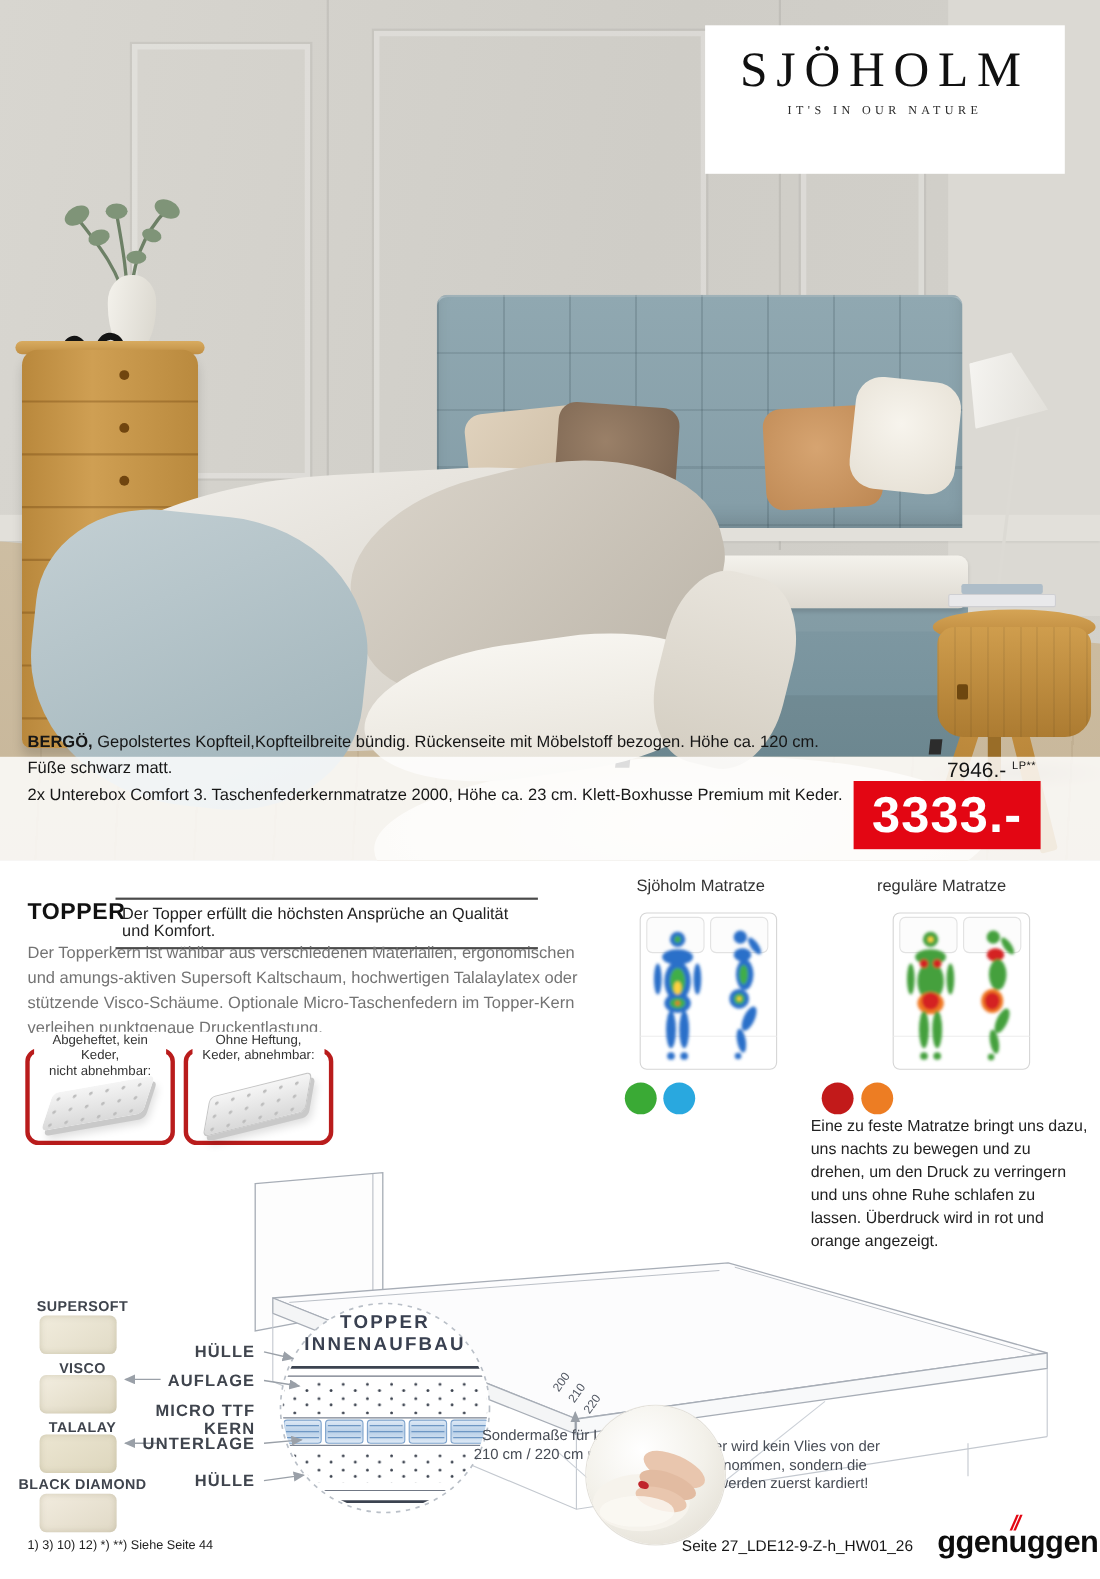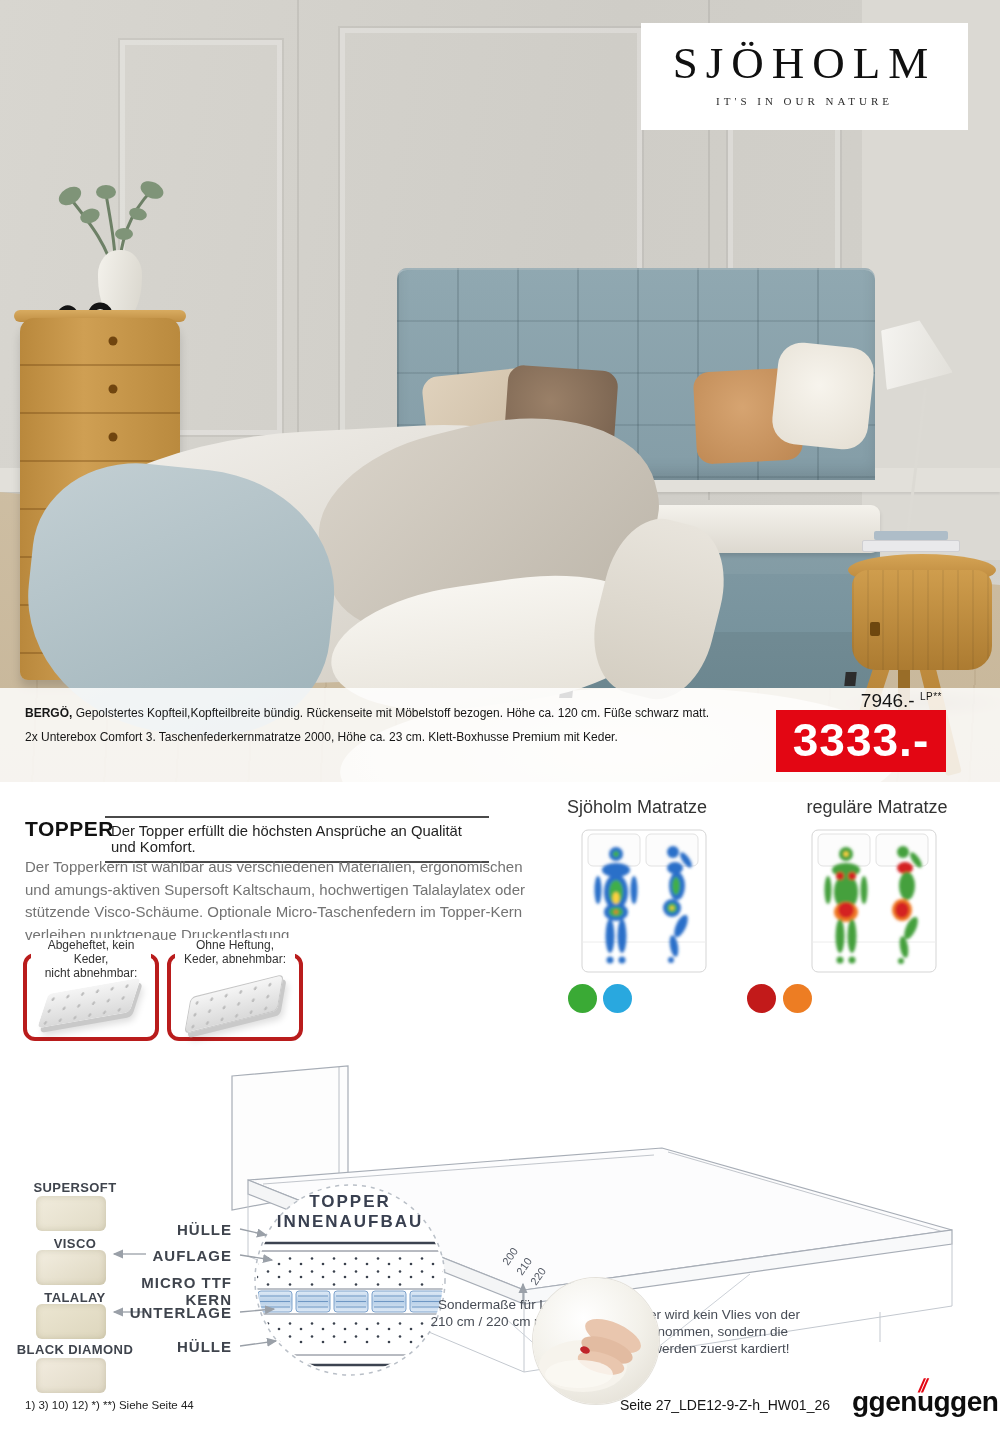--- a/index.html
+++ b/index.html
@@ -61,26 +61,26 @@
      background:linear-gradient(#d5a455,#b9853a);}
   .table-body{position:absolute;left:852px;top:570px;width:140px;height:100px;border-radius:16px 16px 24px 24px;
      background:
        repeating-linear-gradient(90deg,rgba(0,0,0,.06) 0 2px,transparent 2px 15px),
        linear-gradient(180deg,#cf9d4d,#ac7b31);}
   .table-body::after{content:"";position:absolute;left:18px;top:52px;width:10px;height:14px;background:#6e470f;
      border-radius:2px;}
   .leg{position:absolute;background:linear-gradient(#c08c3e,#a87a32);border-radius:3px;}
   .book{position:absolute;border-radius:2px;}
   
-  .logo-box{position:absolute;left:641px;top:23px;width:327px;height:107px;background:#fff;text-align:center;}
+  .logo-box{position:absolute;left:641px;top:23px;width:327px;height:135px;background:#fff;text-align:center;}
   .logo-word{font-family:"Liberation Serif",serif;font-size:45px;letter-spacing:8px;color:#101010;margin-top:14px;}
   .logo-tag{font-family:"Liberation Serif",serif;font-size:11px;letter-spacing:4px;color:#2c2c2c;margin-top:6px;}
   
   .info-band{position:absolute;left:0;top:688px;width:1000px;height:94px;background:rgba(255,255,255,.84);}
-  .desc{position:absolute;left:25px;top:701px;width:750px;font-size:12px;line-height:24px;color:#161616;}
+  .desc{position:absolute;left:25px;top:663px;width:750px;font-size:15px;line-height:24px;color:#161616;}
   .desc b{font-weight:bold;}
   .lp{position:absolute;left:820px;top:690px;width:122px;text-align:right;font-size:19px;color:#141414;}
   .lp sup{font-size:10px;letter-spacing:.5px;}
   .badge{position:absolute;left:776px;top:710px;width:170px;height:62px;background:#e30613;
          color:#fff;font-size:46px;font-weight:bold;text-align:center;line-height:60px;letter-spacing:1px;}
 
   
   .topper-head{position:absolute;left:25px;top:817px;font-size:21px;font-weight:bold;letter-spacing:.5px;color:#111;}
   .claim{position:absolute;left:105px;top:816px;width:372px;border-top:2px solid #4a4a4a;border-bottom:2px solid #4a4a4a;
          padding:5px 6px 6px;font-size:14.8px;color:#222;}
@@ -92,21 +92,21 @@
           font-size:12px;line-height:14px;text-align:center;color:#333;padding:0 2px;}
   .mat{position:absolute;left:15px;top:30px;width:94px;height:32px;border-radius:5px;
        background-image:radial-gradient(circle at 7px 6px,#bdbdbd 1.3px,transparent 1.8px),
                         linear-gradient(#f5f5f5,#d9d9d9);
        background-size:15px 11px,100% 100%;
        transform:rotate(-10deg) skewX(-28deg);
        box-shadow:4px 5px 0 #c9c9c9,7px 9px 7px rgba(0,0,0,.13);}
   .mat.keder{border:1px solid #c6c6c6;transform:rotate(-14deg) skewX(-24deg);}
 
   
-  .cmp-title{position:absolute;width:160px;text-align:center;font-size:18px;color:#333;}
+  .cmp-title{position:absolute;width:160px;text-align:center;font-size:15px;color:#333;}
   .dot{position:absolute;width:29px;height:29px;border-radius:50%;}
   .cmp-text{position:absolute;font-size:14.5px;line-height:21px;color:#222;}
 
   
   .mlabel{position:absolute;width:110px;text-align:center;font-size:13px;font-weight:bold;
           letter-spacing:.4px;color:#3f444d;}
   .swatch{position:absolute;width:70px;height:35px;border-radius:6px;
           background:linear-gradient(145deg,#f1ecdd,#e1dbc6);box-shadow:inset 0 0 6px rgba(120,110,70,.25);}
   .llabel{position:absolute;left:92px;width:140px;text-align:right;font-size:15px;font-weight:600;
           letter-spacing:1px;color:#3f444d;}
@@ -237,21 +237,21 @@
   </div>
   <div class="vbox" style="left:167px;top:953px">
     <div class="vlabel">
       <div>Ohne Heftung,</div>
         <div>Keder, abnehmbar:</div>
     </div>
     <div class="mat keder"></div>
   </div>
 
   <div class="cmp-title" style="left:557px;top:797px">Sjöholm Matratze</div>
-  <div class="cmp-title" style="left:797px;top:797px">reguläre Matratze</div>
+  <div class="cmp-title" style="left:776px;top:797px">reguläre Matratze</div>
 
   <svg class="abs" style="left:578px;top:820px" width="132" height="158" viewBox="0 0 132 158">
     <defs>
         <filter id="soft">
           <feGaussianBlur stdDeviation="1.4"></feGaussianBlur>
         </filter>
       </defs>
     <rect x="4" y="10" width="124" height="142" rx="6" fill="#fff" stroke="#d5d5d5"></rect>
     <rect x="10" y="14" width="52" height="32" rx="5" fill="#fcfcfc" stroke="#e2e2e2"></rect>
     <rect x="68" y="14" width="52" height="32" rx="5" fill="#fcfcfc" stroke="#e2e2e2"></rect>
@@ -315,20 +315,21 @@
       <ellipse cx="103" cy="108" rx="5" ry="12" transform="rotate(25 103 108)" fill="#45a03c"></ellipse>
       <ellipse cx="96" cy="127" rx="4" ry="11" transform="rotate(-10 96 127)" fill="#45a03c"></ellipse>
       <circle cx="93" cy="141" r="3" fill="#45a03c"></circle>
     </g>
   </svg>
 
   <div class="dot" style="left:568px;top:984px;background:#3aaa35"></div>
   <div class="dot" style="left:603px;top:984px;background:#29a8df"></div>
   <div class="dot" style="left:747px;top:984px;background:#c21a1a"></div>
   <div class="dot" style="left:783px;top:984px;background:#ed7d23"></div>
+  <div class="cmp-text" style="left:737px;top:1014px;width:252px">Eine zu feste Matratze bringt uns dazu, uns nachts zu bewegen und zu drehen, um den Druck zu verringern und uns ohne Ruhe schlafen zu lassen. Überdruck wird in rot und orange angezeigt.</div>
 
   <svg class="abs" style="left:0;top:1060px" width="1000" height="340" viewBox="0 0 1000 340">
     <defs>
       <linearGradient id="sgrad" x1="0" y1="0" x2="0" y2="1">
         <stop offset="0" stop-color="#dfeaf6"></stop>
           <stop offset=".5" stop-color="#b9d0e8"></stop>
           <stop offset="1" stop-color="#dfeaf6"></stop>
       </linearGradient>
       <pattern id="dotp" width="22" height="13" patternUnits="userSpaceOnUse">
         <circle cx="4" cy="3.5" r="1.3" fill="#3a414d"></circle>

